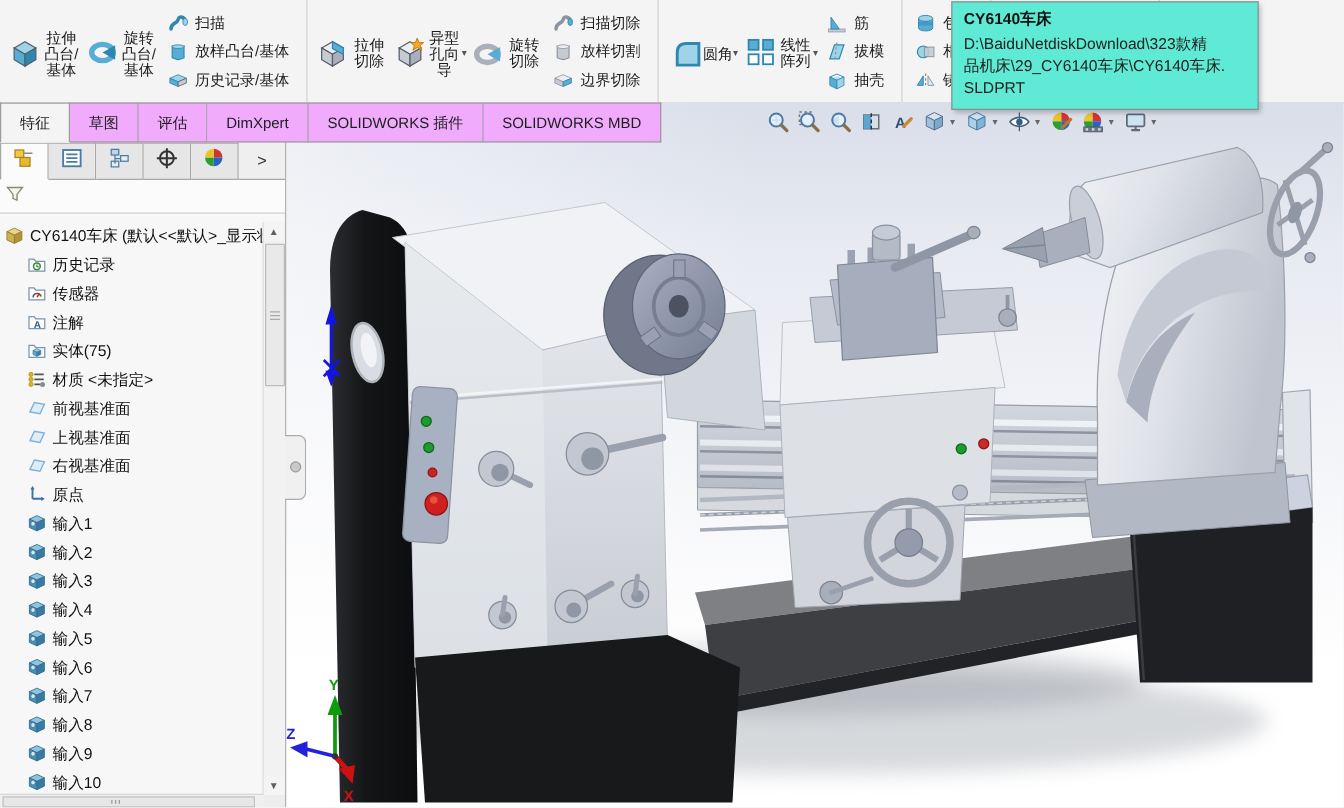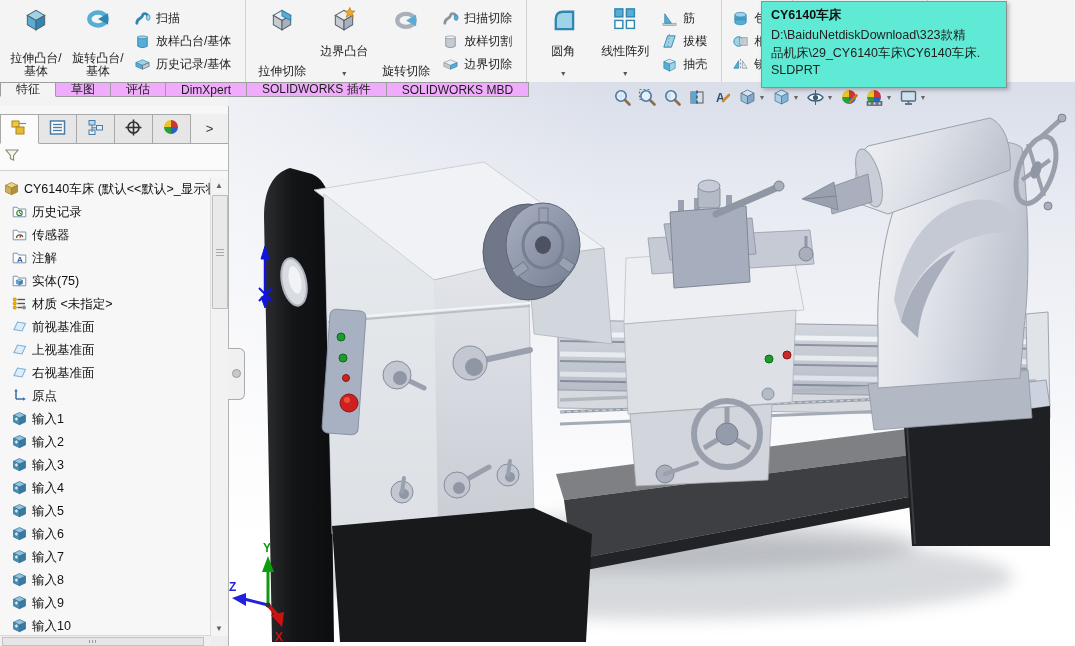--- a/index.html
+++ b/index.html
@@ -5,32 +5,32 @@
   html,body{margin:0;padding:0;}
   body{width:1075px;height:646px;position:relative;overflow:hidden;
        font-family:"Liberation Sans","DejaVu Sans",sans-serif;background:#f3f3f4;
        -webkit-font-smoothing:antialiased;}
   
   #commandbar{position:absolute;left:0;top:0;width:1075px;height:82px;background:#f4f4f5;
               border-bottom:1px solid #c6c6c6;display:flex;align-items:stretch;}
   #cmd-groups{display:flex;align-items:stretch;height:100%;}
   .cmd-group{display:flex;align-items:center;padding:2px 5px;}
   .cmd-group + .cmd-group{border-left:1px solid #d2d2d2;}
-  .cmd-big{width:58px;min-height:72px;display:flex;flex-direction:column;align-items:center;
-           justify-content:space-between;padding:3px 1px 1px;border:1px solid transparent;border-radius:2px;cursor:default;}
+  .cmd-big{width:58px;min-height:72px;display:flex;flex-direction:row;align-items:center;
+           justify-content:center;padding:3px 1px 1px;border:1px solid transparent;border-radius:2px;cursor:default;}
   .cmd-big.pressed{background:linear-gradient(#e7eefa,#d5e2f4);border:1px solid #86a7cf;}
   .cmd-ic svg{width:26px;height:26px;display:block;}
   .cmd-lb{font-size:12px;line-height:13px;text-align:center;color:#1d1d1d;margin-top:2px;}
   .cmd-ar{font-size:8px;color:#555;line-height:8px;margin-top:1px;}
   .cmd-smalls{display:flex;flex-direction:column;justify-content:flex-start;gap:2px;padding-left:2px;}
   .cmd-small{display:flex;align-items:center;gap:5px;font-size:12px;color:#1d1d1d;padding:1px 8px 1px 2px;
              border:1px solid transparent;border-radius:2px;white-space:nowrap;}
   .cmd-ics svg{width:17px;height:17px;display:block;}
   
-  #tabbar{position:absolute;left:0;top:82px;height:15px;display:flex;z-index:4;}
+  #tabbar{position:absolute;left:0;top:82px;height:32px;display:flex;z-index:4;}
   .tab{font-size:12px;color:#1d1d1d;padding:0 15px;display:flex;align-items:center;
        background:#f0abfc;border:1px solid #9d9d9d;border-left:none;cursor:default;}
   .tab:first-child{border-left:1px solid #9d9d9d;}
   .tab.active{background:#f4f4f5;border-bottom-color:#f4f4f5;}
   
   #viewport{position:absolute;left:228px;top:82px;width:847px;height:564px;overflow:hidden;
             background:linear-gradient(90deg,rgba(255,255,255,.5),rgba(255,255,255,0) 45%),
                        linear-gradient(180deg,#d9deе9 0%,#dcе1ea 2%,#e7еaf1 18%,#f3f4f8 45%,#ffffff 78%);
             background:linear-gradient(90deg,rgba(255,255,255,.5),rgba(255,255,255,0) 45%),
                        linear-gradient(180deg,#d9dee9 0%,#e7eaf1 20%,#f3f4f8 48%,#ffffff 80%);}
@@ -47,21 +47,21 @@
   .ptab{flex:0 0 37px;display:flex;align-items:center;justify-content:center;background:#e6e6e6;
         border:1px solid #a8a8a8;border-left:none;cursor:default;}
   .ptab:first-child{border-left:1px solid #a8a8a8;}
   .ptab.active{background:#fbfbfb;border-bottom-color:#fbfbfb;}
   .ptab svg{width:19px;height:19px;}
   .ptab-expand{flex:1;display:flex;align-items:center;justify-content:center;font-size:13px;color:#333;
                border-bottom:1px solid #a8a8a8;background:#efefef;cursor:default;}
   #filter-bar{height:26px;border-bottom:1px solid #cfcfcf;display:flex;align-items:center;padding-left:4px;background:#fbfbfb;}
   #filter-bar svg{width:16px;height:16px;}
   #tree{position:absolute;left:0;top:72px;right:17px;bottom:10px;overflow:hidden;font-size:12.5px;color:#111;}
-  .tree-row{height:23px;display:flex;align-items:center;gap:5px;padding-left:12px;white-space:nowrap;cursor:default;}
+  .tree-row{height:23px;display:flex;align-items:center;gap:5px;padding-left:22px;white-space:nowrap;cursor:default;}
   .tree-row.root{padding-left:4px;}
   .tree-row svg{width:15px;height:15px;flex:0 0 15px;}
   .tlabel{overflow:hidden;text-overflow:clip;}
   
   #vscroll{position:absolute;right:0;top:72px;width:17px;bottom:10px;background:#f2f2f2;border-left:1px solid #dcdcdc;}
   #vscroll .sb-up,#vscroll .sb-down{position:absolute;left:0;width:16px;height:15px;display:flex;align-items:center;justify-content:center;
       font-size:8px;color:#606060;background:#f4f4f4;}
   #vscroll .sb-up{top:0;}  #vscroll .sb-down{bottom:0;}
   #vscroll .sb-thumb{position:absolute;left:1px;top:17px;width:14px;height:112px;background:#e9e9e9;
       border:1px solid #bdbdbd;border-radius:1px;}
@@ -150,21 +150,21 @@
         </div>
         <div class="cmd-big">
           <div class="cmd-ic">
             <svg viewBox="0 0 18 18" xmlns="http://www.w3.org/2000/svg">
               <polygon points="3,6.5 9,3 15,6.5 9,10" fill="#eceef1" stroke="#55606c" stroke-width="0.7"></polygon>
               <polygon points="3,6.5 9,10 9,16.5 3,13" fill="#c6cbd2" stroke="#55606c" stroke-width="0.7"></polygon>
               <polygon points="15,6.5 9,10 9,16.5 15,13" fill="#aab0b9" stroke="#55606c" stroke-width="0.7"></polygon>
               <polygon points="13,1 14,3.5 16.6,3.5 14.6,5.2 15.4,7.8 13,6.2 10.6,7.8 11.4,5.2 9.4,3.5 12,3.5" fill="#f0a82c" stroke="#b87a10" stroke-width="0.5"></polygon>
             </svg>
           </div>
-          <div class="cmd-lb">边界凸台</div>
+          <div class="cmd-lb">异型孔向导</div>
           <div class="cmd-ar">▾</div>
         </div>
         <div class="cmd-big">
           <div class="cmd-ic">
             <svg viewBox="0 0 18 18" xmlns="http://www.w3.org/2000/svg">
               <ellipse cx="9" cy="10" rx="6" ry="4.5" fill="none" stroke="#aab0b9" stroke-width="3"></ellipse>
               <polygon points="9,10 16,6 16,14" fill="#57add4"></polygon>
             </svg>
           </div>
           <div class="cmd-lb">旋转切除</div>

